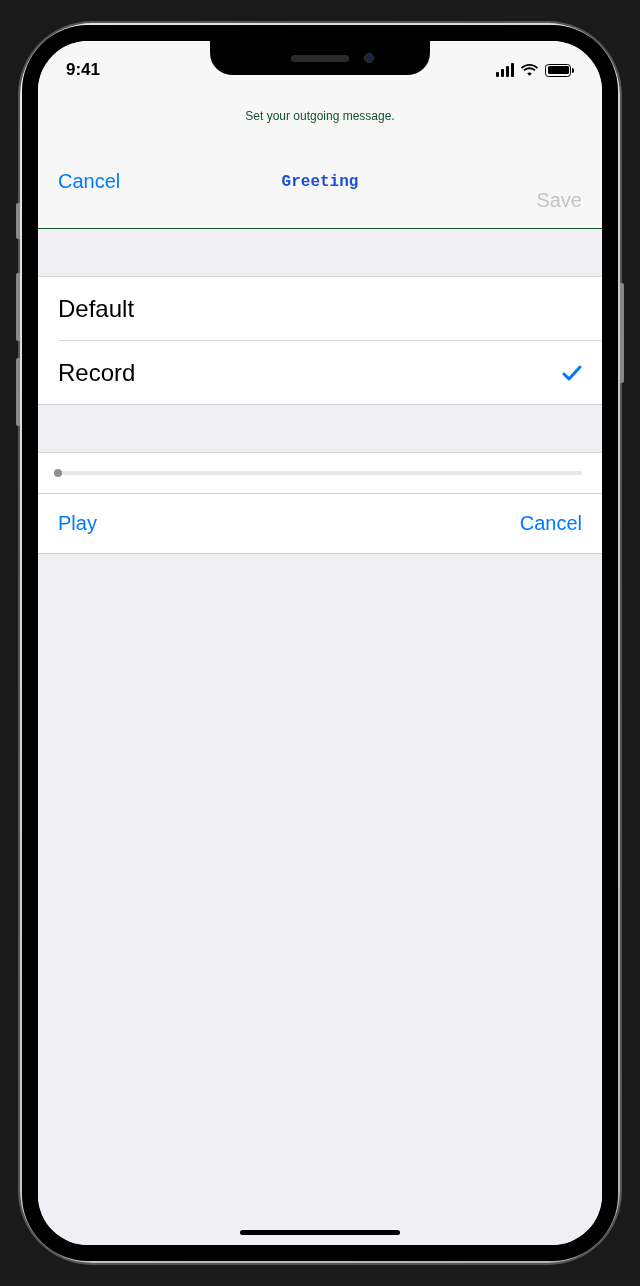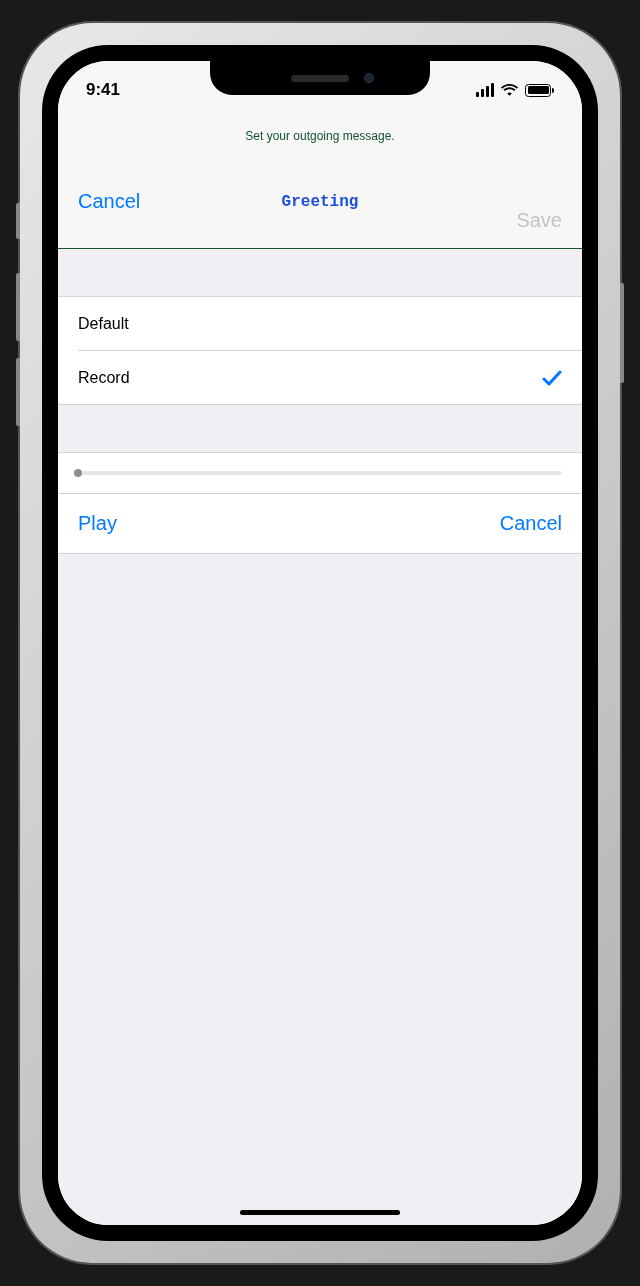--- a/index.html
+++ b/index.html
@@ -16,21 +16,21 @@
       display: flex;
       align-items: center;
       justify-content: center;
     }
 
     .phone-frame {
       width: 600px;
       height: 1240px;
       background: linear-gradient(135deg, #e8e8e8, #b0b0b0);
       border-radius: 72px;
-      padding: 22px;
+      padding: 2px;
       box-shadow: 0 0 0 2px #555;
       position: relative;
     }
 
     .phone-frame-inner {
       width: 100%;
       height: 100%;
       background: #000;
       border-radius: 66px;
       padding: 16px;
@@ -194,21 +194,21 @@
 
     .spacer {
       height: 48px;
       background: #efeff4;
       border-bottom: 1px solid #d1d1d6;
     }
 
     .list-row {
       background: #fff;
       padding: 18px 20px;
-      font-size: 16px;
+      font-size: 24px;
       color: #000;
       display: flex;
       align-items: center;
       justify-content: space-between;
       position: relative;
     }
 
     .list-row::after {
       content: "";
       position: absolute;

